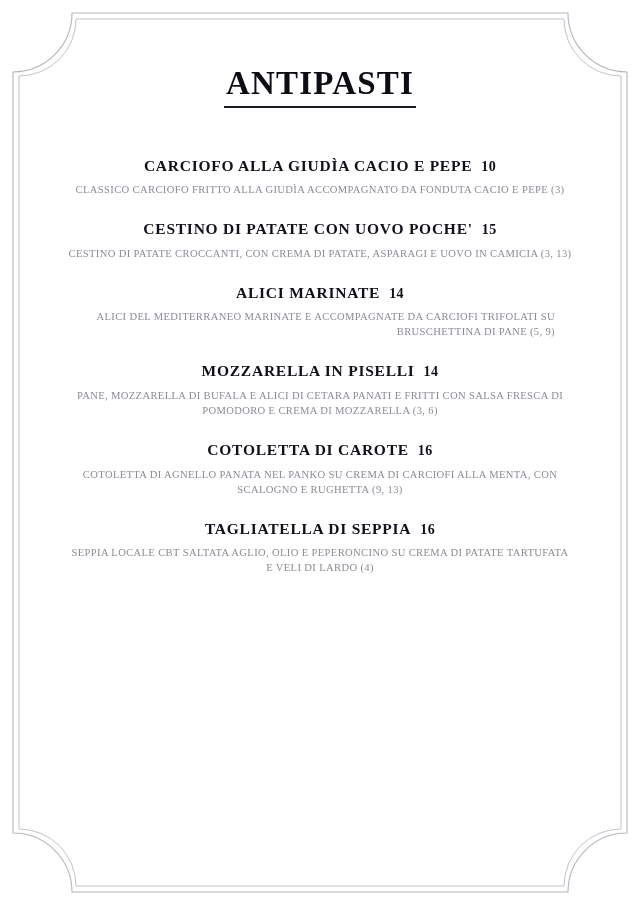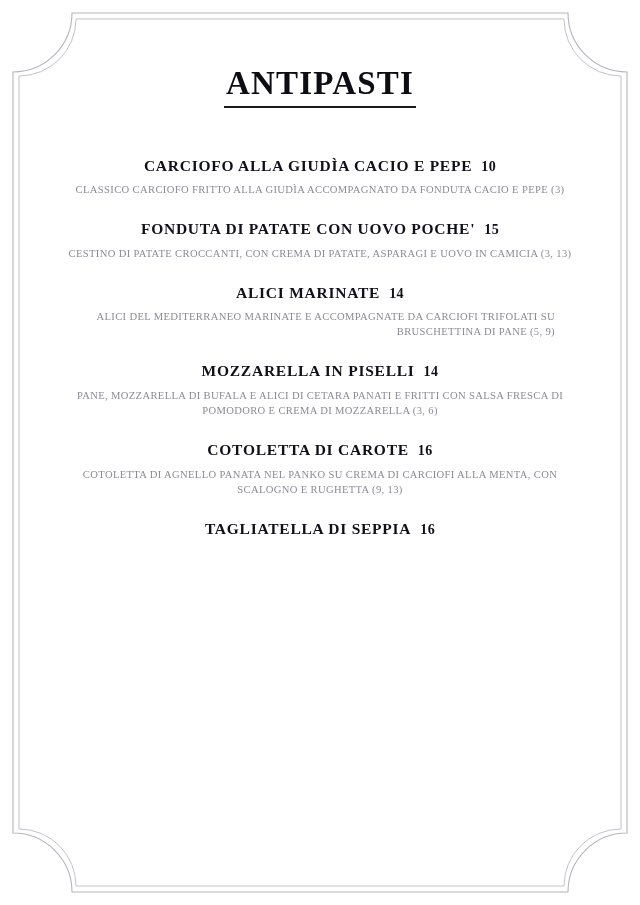--- a/index.html
+++ b/index.html
@@ -150,21 +150,21 @@
 
     <div class="menu-item" data-wrap="wide">
       <div class="item-heading">
         <span class="item-name">CARCIOFO ALLA GIUDÌA CACIO E PEPE</span><span class="item-price">10</span>
       </div>
       <div class="item-description">CLASSICO CARCIOFO FRITTO ALLA GIUDÌA ACCOMPAGNATO DA FONDUTA CACIO E PEPE (3)</div>
     </div>
 
     <div class="menu-item" data-wrap="wide">
       <div class="item-heading">
-        <span class="item-name">FONDUTA DI PATATE CON UOVO POCHE'</span><span class="item-price">15</span>
+        <span class="item-name">CESTINO DI PATATE CON UOVO POCHE'</span><span class="item-price">15</span>
       </div>
       <div class="item-description">CESTINO DI PATATE CROCCANTI, CON CREMA DI PATATE, ASPARAGI E UOVO IN CAMICIA (3, 13)</div>
     </div>
 
     <div class="menu-item" data-wrap="narrow">
       <div class="item-heading">
         <span class="item-name">ALICI MARINATE</span><span class="item-price">14</span>
       </div>
       <div class="item-description">ALICI DEL MEDITERRANEO MARINATE E ACCOMPAGNATE DA CARCIOFI TRIFOLATI SU BRUSCHETTINA DI PANE (5, 9)</div>
     </div>
@@ -183,16 +183,17 @@
       <div class="item-heading">
         <span class="item-name">COTOLETTA DI CAROTE</span><span class="item-price">16</span>
       </div>
       <div class="item-description">COTOLETTA DI AGNELLO PANATA NEL PANKO SU CREMA DI CARCIOFI ALLA MENTA, CON SCALOGNO E RUGHETTA (9, 13)</div>
     </div>
 
     <div class="menu-item" data-wrap="medium">
       <div class="item-heading">
         <span class="item-name">TAGLIATELLA DI SEPPIA</span><span class="item-price">16</span>
       </div>
+      <div class="item-description">SEPPIA LOCALE CBT SALTATA AGLIO, OLIO E PEPERONCINO SU CREMA DI PATATE TARTUFATA E VELI DI LARDO (4)</div>
     </div>
 
   </div>
 </div>
 
 </body></html>

